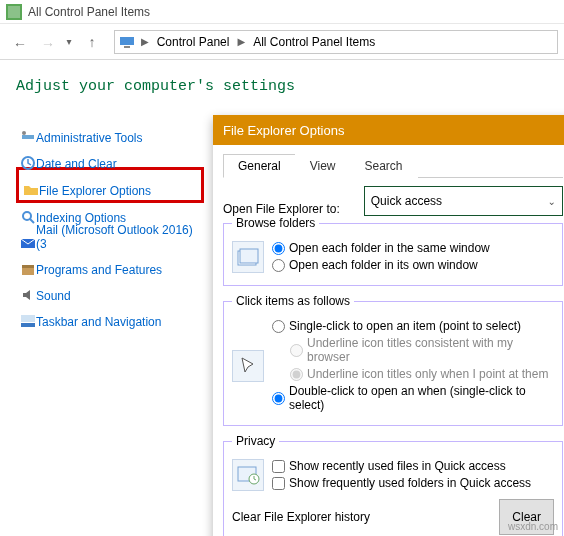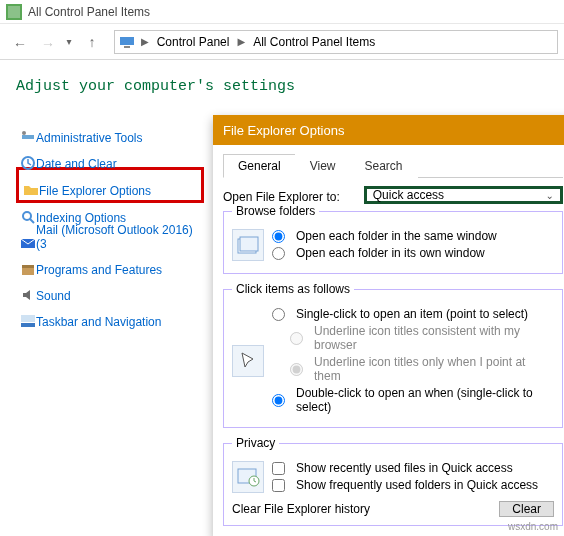--- a/index.html
+++ b/index.html
@@ -35,34 +35,34 @@
   
   .dialog { position: absolute; left: 213px; top: 115px; width: 360px; background: #fff; box-shadow: 0 4px 10px rgba(0,0,0,.3); }
   .dlg-title { height: 30px; background: #d98a00; color: #fff; display: flex; align-items: center; padding: 0 10px; font-size: 13px; }
   .dlg-body { padding: 8px 10px 4px 10px; background: #fff; }
   .tabs { display: flex; border-bottom: 1px solid #ccc; margin-bottom: 8px; }
   .tab { padding: 4px 14px; border: 1px solid #ccc; border-bottom: none; background: #fff; margin-right: -1px; font-size: 12px; position: relative; top: 1px; }
   .tab.active { background: #fff; border-bottom: 1px solid #fff; }
   .tab:not(.active) { border-color: transparent; color: #333; }
 
   .row { display: flex; align-items: flex-end; gap: 24px; }
-  .select { flex: 1; height: 18px; border: 3px solid #14532d; padding: 0 6px; display:flex; align-items:center; justify-content:space-between; background:#fff; }
+  .select { flex: 1; height: 30px; border: 1px solid #14532d; padding: 0 6px; display:flex; align-items:center; justify-content:space-between; background:#fff; }
   .select .caret { font-size: 10px; color: #555; }
 
   fieldset { border: 1px solid #c4b5fd; margin: 0 0 8px 0; padding: 6px 8px 8px 8px; }
   legend { font-size: 12px; padding: 0 4px; color: #000; }
   .opt-row { display: flex; align-items: center; gap: 8px; margin: 2px 0; }
   .opt-img { width: 32px; height: 32px; background: #eef4fa; border: 1px solid #c8d6e8; flex: 0 0 32px; display:flex; align-items:center; justify-content:center; }
   .opts { flex: 1; }
-  .opt, .chk { display: flex; align-items: center; gap: 11px; margin: 3px 0; font-size: 12px; }
+  .opt, .chk { display: flex; align-items: center; gap: 4px; margin: 3px 0; font-size: 12px; }
   .opt input, .chk input { margin: 0; }
   .sub { padding-left: 18px; color: #888; font-size: 12px; }
   .sub .opt input { accent-color: #888; }
   .clear-row { display:flex; align-items:center; justify-content:space-between; margin-top:6px; }
-  .btn { height: 16px; padding: 0 12px; border: 1px solid #adadad; background: #e1e1e1; font-size: 12px; }
+  .btn { height: 36px; padding: 0 12px; border: 1px solid #adadad; background: #e1e1e1; font-size: 12px; }
 
   .watermark { position:absolute; right:6px; bottom:4px; font-size:10px; color:#999; }
 </style>
 </head>
 <body>
 
 <div class="titlebar">
   <svg class="tb-icon" viewBox="0 0 16 16">
       <rect width="16" height="16" fill="#5aa756"></rect>
       <rect x="2" y="2" width="12" height="12" fill="#fff" opacity=".3"></rect>

